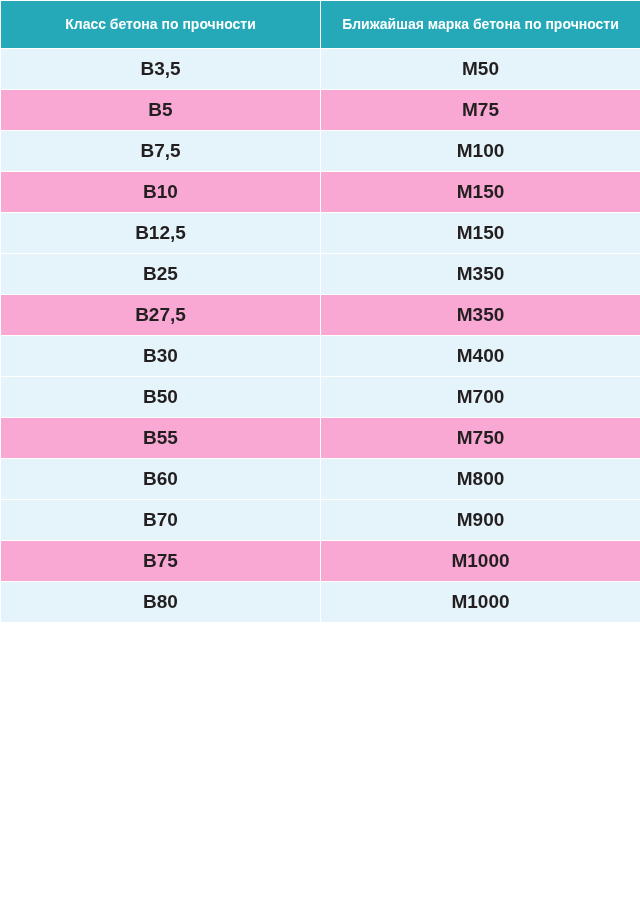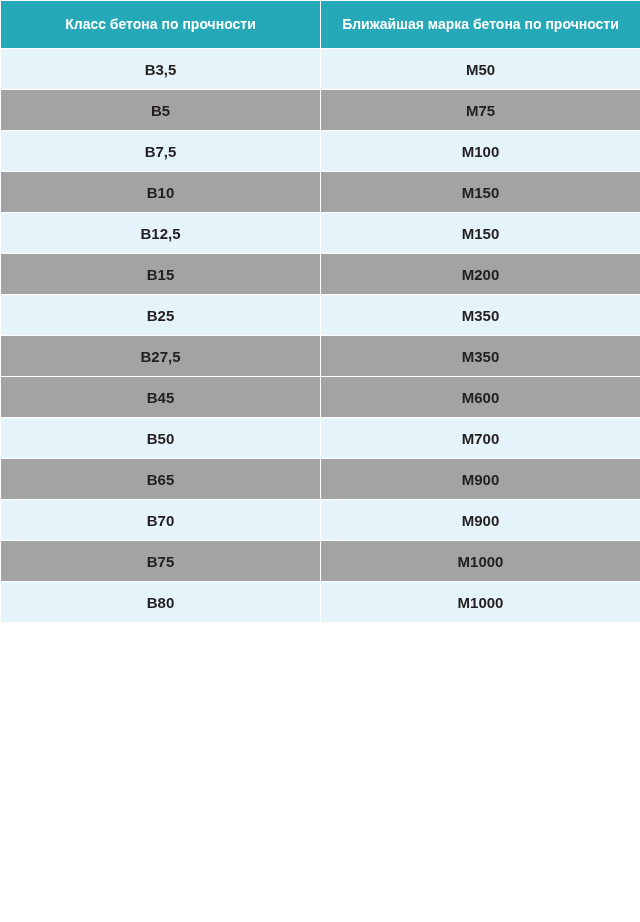--- a/index.html
+++ b/index.html
@@ -33,33 +33,33 @@
     font-weight: bold;
     text-align: center;
     height: 48px;
     padding: 4px 8px;
     line-height: 1.25;
     border: 1px solid #ffffff;
     box-sizing: border-box;
   }
   tbody td {
     text-align: center;
-    font-size: 15px;
+    font-size: 19px;
     font-weight: bold;
     color: #231f20;
     height: 41px;
     padding: 2px 6px;
     border: 1px solid #ffffff;
     box-sizing: border-box;
   }
   tbody tr.row-light td {
     background: #e4f4fa;
   }
   tbody tr.row-dark td {
-    background: #a3a3a3;
+    background: #f9a8d4;
   }
 </style>
 </head>
 <body>
 
 <div class="table-wrap">
   <table class="concrete-table">
     <colgroup>
       <col class="col-class">
       <col class="col-grade">
@@ -84,43 +84,43 @@
           <td>М100</td>
         </tr>
         <tr class="row-dark">
           <td>В10</td>
           <td>М150</td>
         </tr>
         <tr class="row-light">
           <td>В12,5</td>
           <td>М150</td>
         </tr>
-        <tr class="row-dark">
-          <td>В15</td>
-          <td>М200</td>
-        </tr>
         <tr class="row-light">
           <td>В25</td>
           <td>М350</td>
         </tr>
         <tr class="row-dark">
           <td>В27,5</td>
           <td>М350</td>
         </tr>
-        <tr class="row-dark">
-          <td>В45</td>
-          <td>М600</td>
+        <tr class="row-light">
+          <td>В30</td>
+          <td>М400</td>
         </tr>
         <tr class="row-light">
           <td>В50</td>
           <td>М700</td>
         </tr>
         <tr class="row-dark">
-          <td>В65</td>
-          <td>М900</td>
+          <td>В55</td>
+          <td>М750</td>
+        </tr>
+        <tr class="row-light">
+          <td>В60</td>
+          <td>М800</td>
         </tr>
         <tr class="row-light">
           <td>В70</td>
           <td>М900</td>
         </tr>
         <tr class="row-dark">
           <td>В75</td>
           <td>М1000</td>
         </tr>
         <tr class="row-light">

